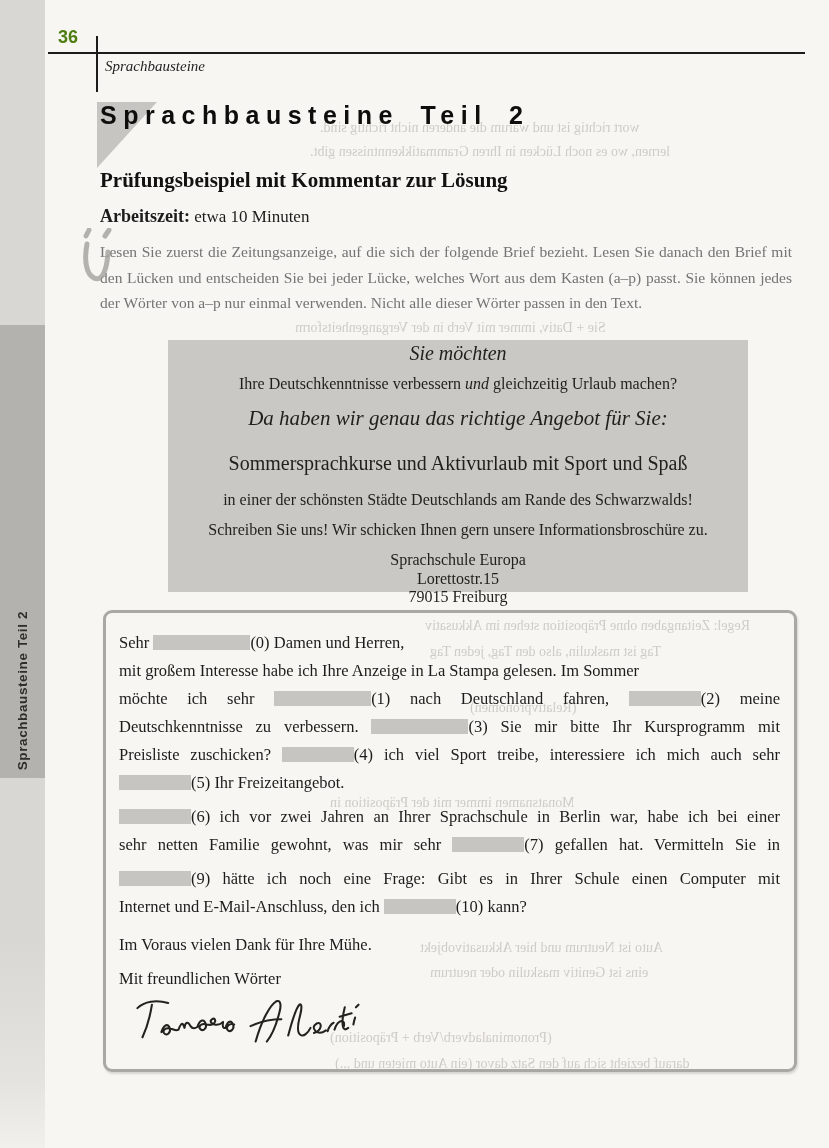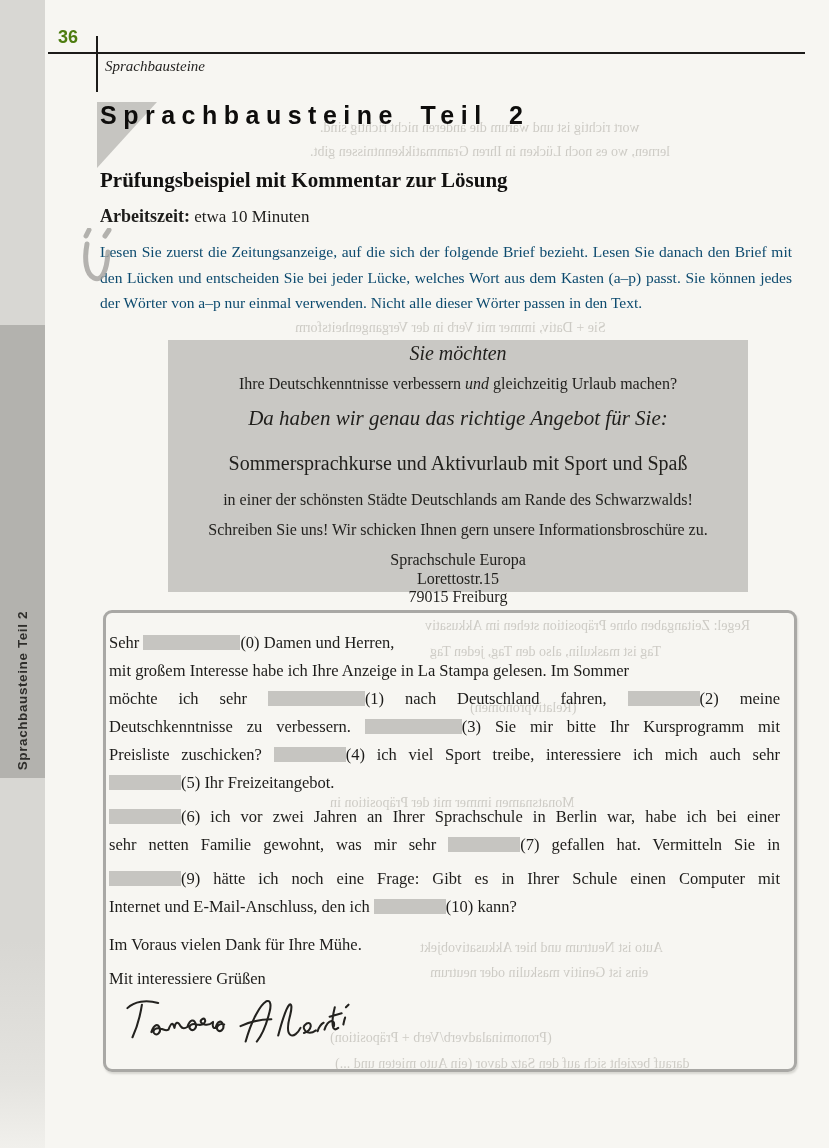--- a/index.html
+++ b/index.html
@@ -57,40 +57,40 @@
     letter-spacing:6.5px;word-spacing:8px;color:#0e0d0c;white-space:nowrap;
   }
   .subtitle{
     position:absolute;left:100px;top:168px;margin:0;z-index:3;
     font-weight:bold;font-size:21px;color:#121110;white-space:nowrap;
   }
   .worktime{position:absolute;left:100px;top:206px;z-index:3;font-size:17px;}
   .worktime b{font-size:18px;}
   .instructions{
     position:absolute;left:100px;top:239px;width:692px;margin:0;z-index:3;
-    font-size:15.5px;line-height:25.5px;text-align:justify;color:#0c4a6e;
+    font-size:15.5px;line-height:25.5px;text-align:justify;color:#737373;
   }
   .u-mark{position:absolute;left:79px;top:228px;z-index:4;}
   
   .advert{
     position:absolute;left:168px;top:340px;width:580px;height:252px;z-index:2;
     background:var(--advert-bg);text-align:center;color:#201f1c;box-sizing:border-box;
   }
   .ad-hook{font-style:italic;font-size:20px;margin:2px 0 0;}
   .ad-question{font-size:16px;margin:10px 0 0;}
   .ad-offer{font-style:italic;font-size:21px;margin:13px 0 0;}
   .ad-desc1{font-size:20px;margin:21px 0 16px;}
   .ad-desc2{font-size:16px;margin:4px 0 0;}
   .ad-cta{font-size:16px;margin:12px 0 0;}
   .ad-addr{font-size:16px;line-height:18.5px;margin:12px 0 0;text-align:center;}
   
   .letter-box{
     position:absolute;left:103px;top:610px;width:694px;height:462px;z-index:2;
     border:3px solid var(--letter-border);border-radius:9px;
-    box-sizing:border-box;padding:16px 14px 0 3px;
+    box-sizing:border-box;padding:16px 14px 0 13px;
     box-shadow:1px 2px 2px rgba(120,118,112,.25);
   }
   .letter-line{
     position:relative;z-index:3;font-size:16.5px;line-height:28px;color:var(--ink);
     text-align:left;white-space:normal;
   }
   .letter-line.just{text-align:justify;text-align-last:justify;}
   .letter-line.para{margin-top:6px;}
   .letter-line.close1{margin-top:10px;}
   .letter-line.close2{margin-top:6px;}
@@ -164,21 +164,21 @@
         <div class="letter-line">mit großem Interesse habe ich Ihre Anzeige in La Stampa gelesen. Im Sommer</div>
         <div class="letter-line just">möchte ich sehr <span class="gap wide"></span><span>(1)</span> nach Deutschland fahren, <span class="gap"></span><span>(2)</span> meine</div>
         <div class="letter-line just">Deutschkenntnisse zu verbessern. <span class="gap wide"></span><span>(3)</span> Sie mir bitte Ihr Kursprogramm mit</div>
         <div class="letter-line just">Preisliste zuschicken? <span class="gap"></span><span>(4)</span> ich viel Sport treibe, interessiere ich mich auch sehr</div>
         <div class="letter-line"><span class="gap"></span><span>(5)</span> Ihr Freizeitangebot.</div>
         <div class="letter-line just para"><span class="gap"></span><span>(6)</span> ich vor zwei Jahren an Ihrer Sprachschule in Berlin war, habe ich bei einer</div>
         <div class="letter-line just">sehr netten Familie gewohnt, was mir sehr <span class="gap"></span><span>(7)</span> gefallen hat. Vermitteln Sie in</div>
         <div class="letter-line just para"><span class="gap"></span><span>(9)</span> hätte ich noch eine Frage: Gibt es in Ihrer Schule einen Computer mit</div>
         <div class="letter-line">Internet und E-Mail-Anschluss, den ich <span class="gap"></span><span>(10)</span> kann?</div>
         <div class="letter-line close1">Im Voraus vielen Dank für Ihre Mühe.</div>
-        <div class="letter-line close2">Mit interessiere Grüßen</div>
+        <div class="letter-line close2">Mit freundlichen Wörter</div>
       </div>
     <svg class="signature" width="235" height="48" viewBox="0 0 270 56">
       <g fill="none" stroke="#23221f" stroke-width="2.4" stroke-linecap="round" stroke-linejoin="round">
         <path d="M10,13 C18,5 32,3 46,7"></path>
         <path d="M27,9 C25,22 21,36 16,47"></path>
         <path d="M38,41 c3,-9 8,-11 10,-4 c1,5 -4,9 -7,5 c-2,-3 2,-7 8,-5 c4,1 6,3 9,1 c3,-8 5,-9 7,-2 c1,-7 4,-8 7,-2 c2,3 5,3 8,1 c3,-9 8,-10 10,-3 c1,5 -4,9 -7,5 c-2,-3 2,-7 8,-5 c4,1 7,1 9,-2 c2,-3 0,-6 -3,-4 c-3,2 -1,5 3,6 c4,1 8,-1 10,-3 c-1,5 0,8 3,7 c2,-8 7,-10 9,-3 c1,5 -4,9 -7,5 c-2,-3 2,-8 8,-6"></path>
         <path d="M148,52 C155,27 165,9 172,5 C177,3 178,9 176,17 C172,33 166,46 161,52"></path>
         <path d="M142,34 C155,28 168,26 178,26"></path>
         <path d="M186,45 C191,26 196,12 199,9 C202,7 202,13 200,21 C197,32 196,41 200,44 C204,47 209,42 212,36"></path>
         <path d="M216,42 q7,-2 8,-8 q0,-5 -5,-3 q-6,4 -1,9 q5,4 12,-1"></path>

